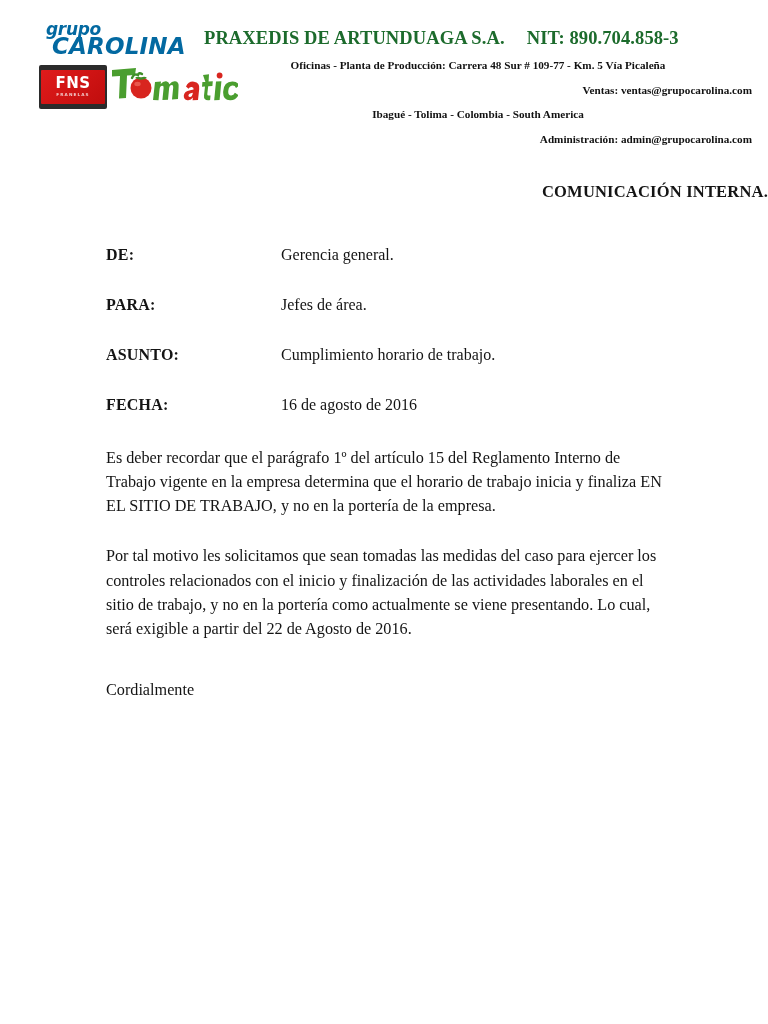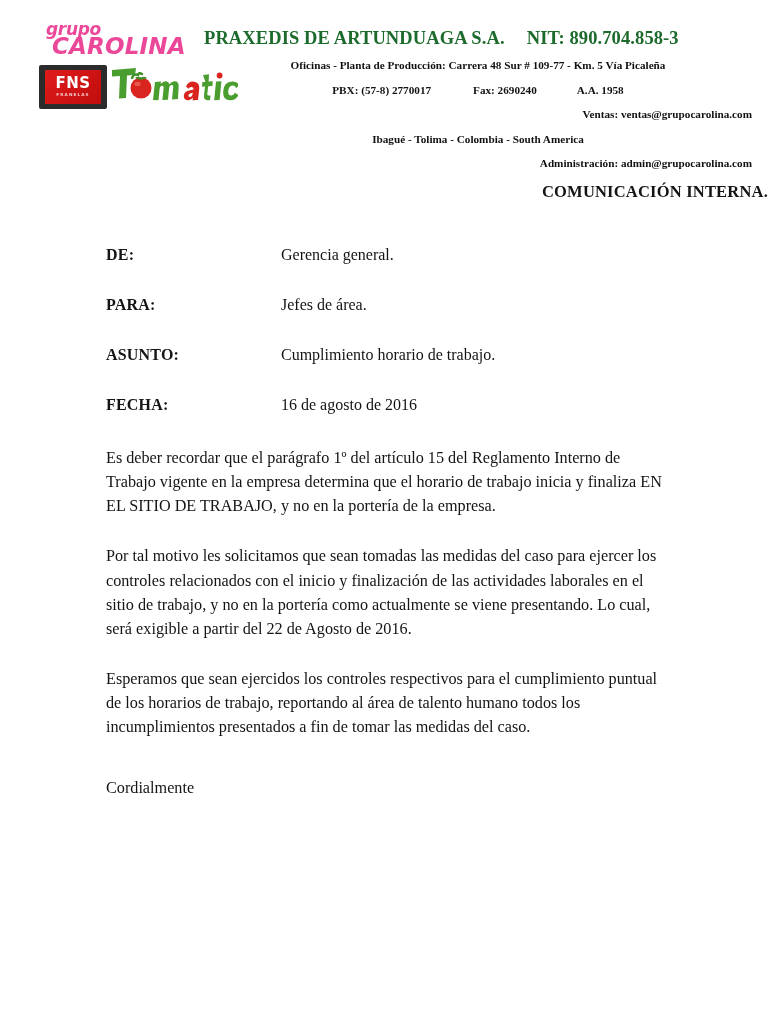--- a/index.html
+++ b/index.html
@@ -31,21 +31,21 @@
     top: 22px;
     width: 210px;
     height: 100px;
   }
 
   .logo-carolina {
     position: absolute;
     left: 12px;
     top: 0;
     line-height: 0.92;
-    color: #ec4899;
+    color: #0369a1;
     font-family: "DejaVu Sans", sans-serif;
     font-weight: bold;
     font-style: italic;
     text-align: left;
     user-select: none;
   }
   .logo-carolina .lc-grupo {
     display: block;
     font-size: 17px;
     letter-spacing: -0.3px;
@@ -65,21 +65,21 @@
     top: 43px;
     width: 68px;
     height: 44px;
     background: #2b2b2b;
     border-radius: 2px;
     display: flex;
     align-items: center;
     justify-content: center;
   }
   .logo-fns .fns-inner {
-    width: 56px;
+    width: 64px;
     height: 34px;
     background: linear-gradient(135deg, #e01b1b 0%, #c00d0d 100%);
     display: flex;
     flex-direction: column;
     align-items: center;
     justify-content: center;
     border-radius: 1px;
   }
   .logo-fns .fns-text {
     color: #ffffff;
@@ -235,23 +235,20 @@
         <path d="M113 16 q2 -4 5 -2.2" stroke="#3f8f28" stroke-width="2" fill="none" stroke-linecap="round" opacity="0"></path>
       </svg>
     </div>
   </div>
 
   <div class="company-block">
     <div class="company-name-row">
       <span>PRAXEDIS DE ARTUNDUAGA S.A.</span><span class="nit">NIT: 890.704.858-3</span>
     </div>
     <div class="addr-line center">Oficinas - Planta de Producción: Carrera 48 Sur # 109-77 - Km. 5 Vía Picaleña</div>
-    <div class="addr-line center">
-      <span>PBX: (57-8) 2770017</span><span class="gap-a"></span><span>Fax: 2690240</span><span class="gap-b"></span><span>A.A. 1958</span>
-    </div>
     <div class="addr-line">Ventas: ventas@grupocarolina.com</div>
     <div class="addr-line center">Ibagué - Tolima - Colombia - South America</div>
     <div class="addr-line">Administración: admin@grupocarolina.com</div>
   </div>
 </div>
 
 <div class="doc-title">COMUNICACIÓN INTERNA.</div>
 
 <div class="fields">
 
@@ -273,16 +270,15 @@
   <div class="field-row">
     <div class="field-label">FECHA:</div>
     <div class="field-value">16 de agosto de 2016</div>
   </div>
 
 </div>
 
 <div class="body-copy">
   <p>Es deber recordar que el parágrafo 1º del artículo 15 del Reglamento Interno de Trabajo vigente en la empresa determina que el horario de trabajo inicia y finaliza EN EL SITIO DE TRABAJO, y no en la portería de la empresa.</p>
   <p>Por tal motivo les solicitamos que sean tomadas las medidas del caso para ejercer los controles relacionados con el inicio y finalización de las actividades laborales en el sitio de trabajo, y no en la portería como actualmente se viene presentando. Lo cual, será exigible a partir del 22 de Agosto de 2016.</p>
-  <p>Esperamos que sean ejercidos los controles respectivos para el cumplimiento puntual de los horarios de trabajo, reportando al área de talento humano todos los incumplimientos presentados a fin de tomar las medidas del caso.</p>
 </div>
 
 <div class="closing">Cordialmente</div>
 
 </body></html>

